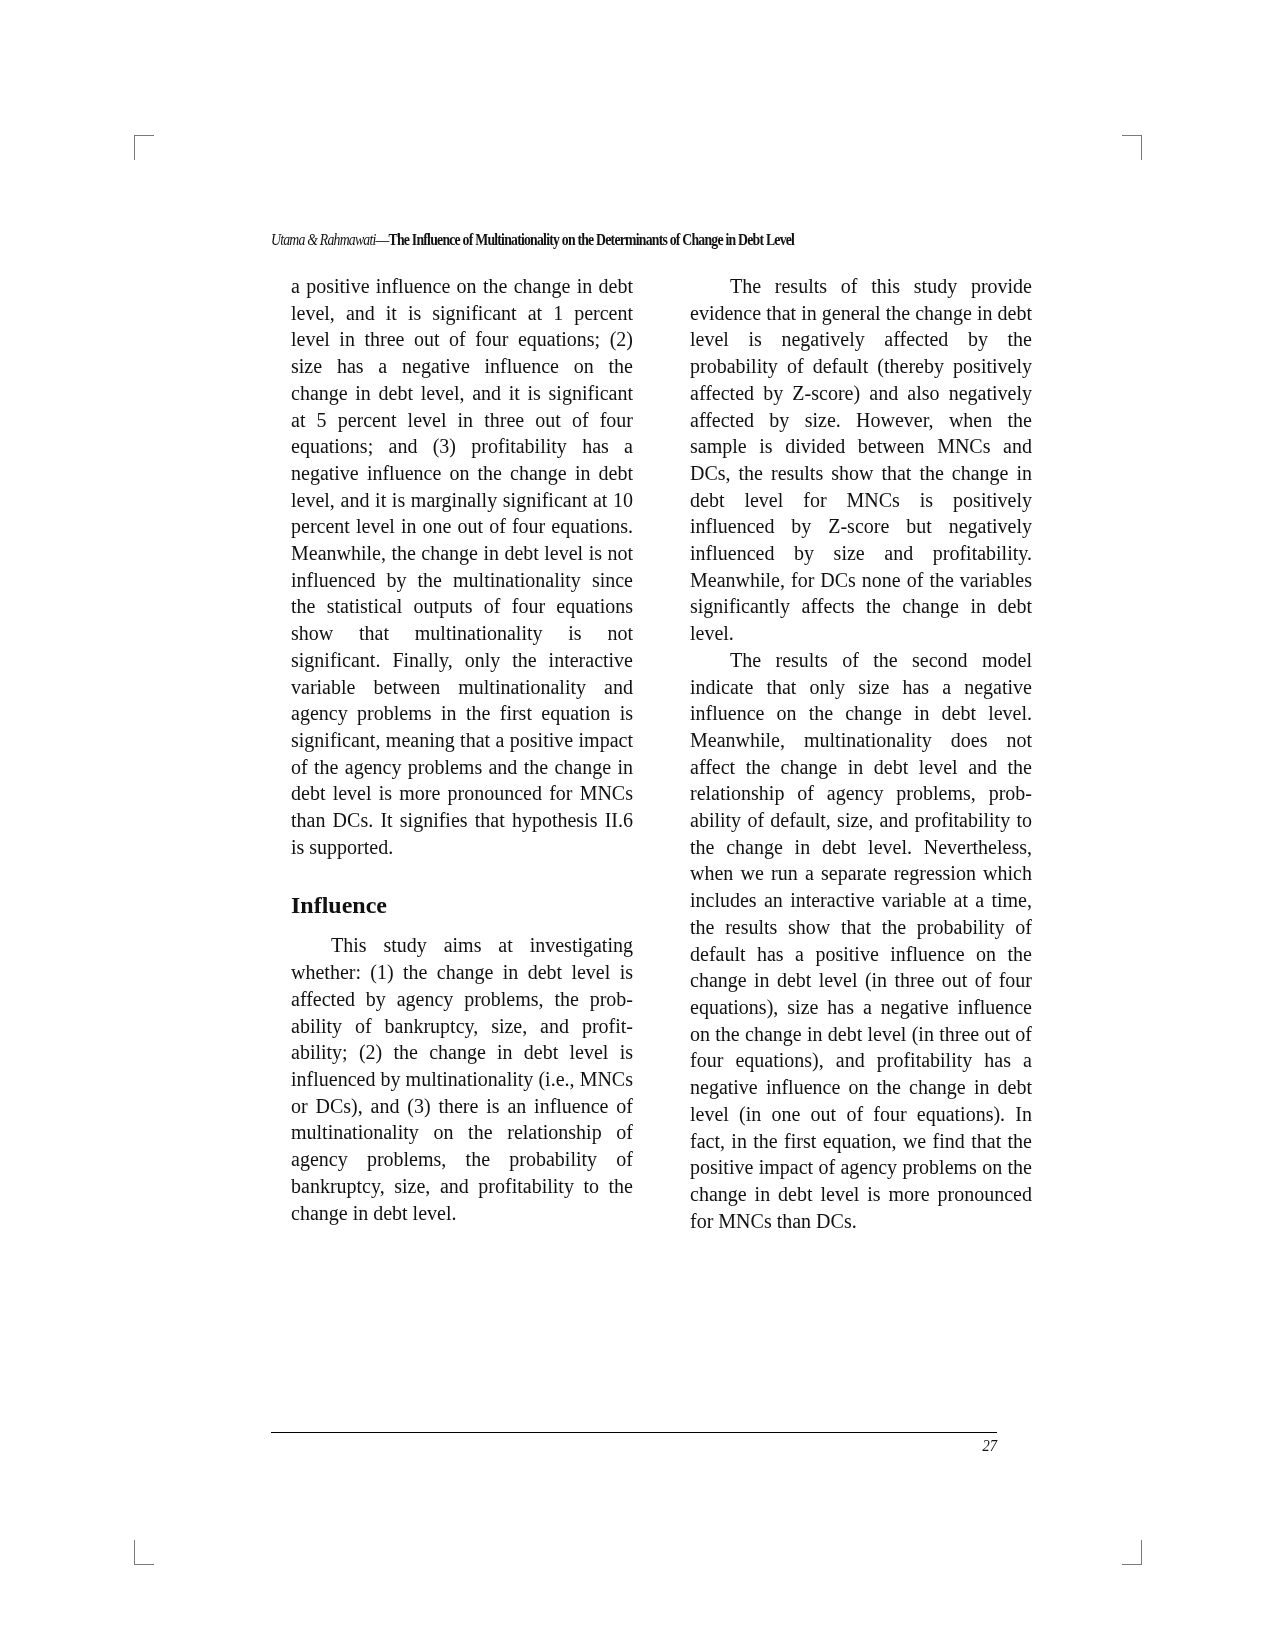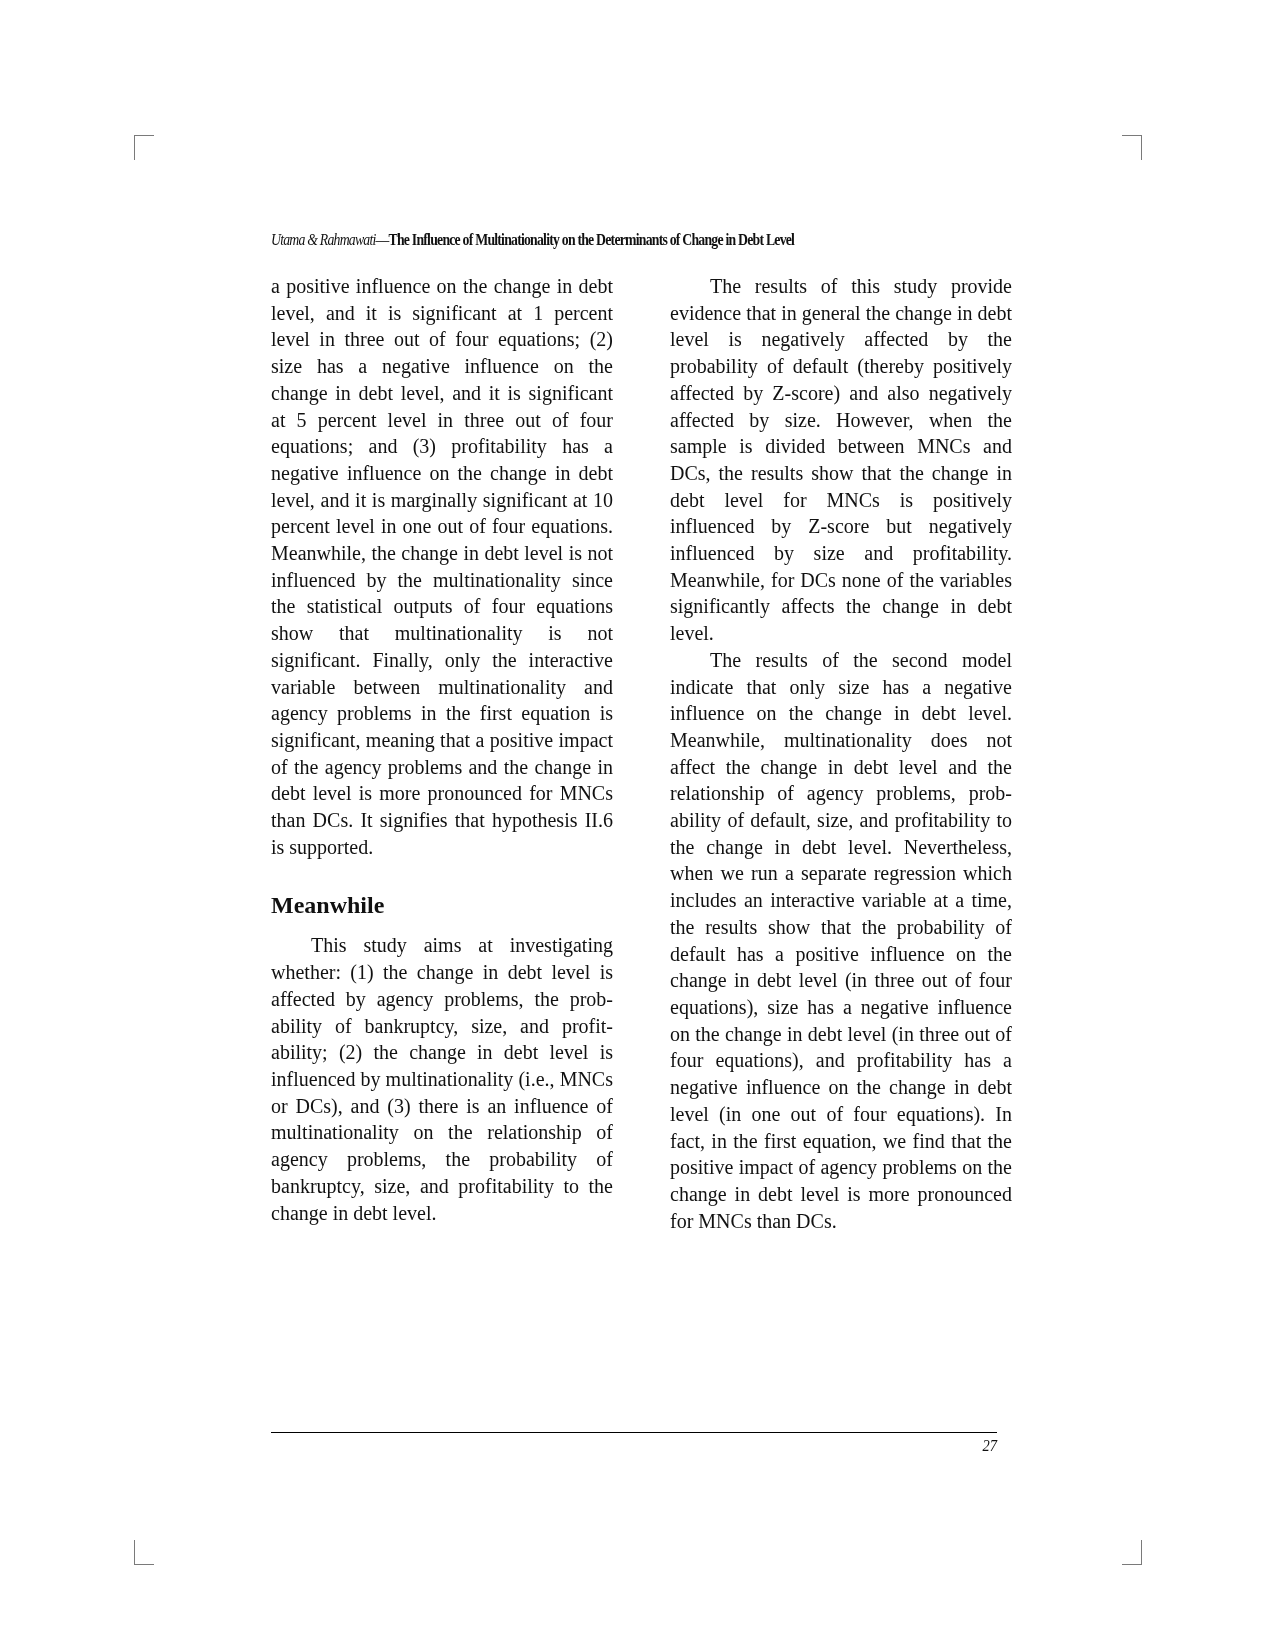--- a/index.html
+++ b/index.html
@@ -10,21 +10,21 @@
   .c-bl { left:134px; top:1540px; border-left-width:1.5px; border-bottom-width:1.5px; }
   .c-br { left:1122px; top:1540px; border-right-width:1.5px; border-bottom-width:1.5px; }
 
   .running-head { position:absolute; left:271px; top:231px; width:730px; white-space:nowrap;
     font-family:"Liberation Serif", serif; font-size:16px; color:#111; letter-spacing:-0.9px;
     transform:scaleX(0.86); transform-origin:left top; }
   .running-head .authors { font-style:italic; font-weight:normal; }
   .running-head .title { font-weight:bold; }
 
   .col { position:absolute; top:273px; width:342px; font-family:"Liberation Serif", serif;
-    font-size:20px; line-height:26.7px; color:#111; text-align:justify; hyphens:manual; }
+    font-size:20px; line-height:26.7px; color:#111; text-align:justify; hyphens:manual;margin-left:20px; }
   .col-left { left:271px; }
   .col-right { left:670px; }
   .col p { margin:0; }
   .indent { text-indent:40px; }
   .section-heading { font-family:"Liberation Serif", serif; font-weight:bold; font-size:24px;
     margin:30px 0 12px 0; line-height:30px; text-align:left; color:#111; }
 
   .footer-rule { position:absolute; left:271px; top:1432px; width:726px; height:0; border-top:1.5px solid #000; }
   .page-number { position:absolute; left:965px; top:1436px; width:32px; text-align:right;
     font-family:"Liberation Serif", serif; font-style:italic; font-size:17px; color:#111;
@@ -37,21 +37,21 @@
 <div class="corner c-tr"></div>
 <div class="corner c-bl"></div>
 <div class="corner c-br"></div>
 
 <div class="running-head">
   <span class="authors">Utama &amp; Rahmawati</span><span class="sep">—</span><span class="title">The Influence of Multinationality on the Determinants of Change in Debt Level</span>
 </div>
 
 <div class="col col-left">
   <p>a positive influence on the change in debt level, and it is significant at 1 percent level in three out of four equa­tions; (2) size has a negative influence on the change in debt level, and it is significant at 5 percent level in three out of four equations; and (3) profitabil­ity has a negative influence on the change in debt level, and it is marginally significant at 10 percent level in one out of four equations. Meanwhile, the change in debt level is not influenced by the multinationality since the statistical outputs of four equations show that multinationality is not significant. Fi­nally, only the interactive variable be­tween multinationality and agency prob­lems in the first equation is significant, meaning that a positive impact of the agency problems and the change in debt level is more pronounced for MNCs than DCs. It signifies that hypothesis II.6 is supported.</p>
-  <h2 class="section-heading">Meanwhile</h2>
+  <h2 class="section-heading">Influence</h2>
   <p class="indent">This study aims at investigating whether: (1) the change in debt level is affected by agency problems, the prob­ability of bankruptcy, size, and profit­ability; (2) the change in debt level is influenced by multinationality (i.e., MNCs or DCs), and (3) there is an influence of multinationality on the re­lationship of agency problems, the prob­ability of bankruptcy, size, and profit­ability to the change in debt level.</p>
 </div>
 
 <div class="col col-right">
   <p class="indent">The results of this study provide evidence that in general the change in debt level is negatively affected by the probability of default (thereby posi­tively affected by Z-score) and also negatively affected by size. However, when the sample is divided between MNCs and DCs, the results show that the change in debt level for MNCs is positively influenced by Z-score but negatively influenced by size and prof­itability. Meanwhile, for DCs none of the variables significantly affects the change in debt level.</p>
   <p class="indent">The results of the second model indicate that only size has a negative influence on the change in debt level. Meanwhile, multinationality does not affect the change in debt level and the relationship of agency problems, prob­ability of default, size, and profitability to the change in debt level. Neverthe­less, when we run a separate regres­sion which includes an interactive vari­able at a time, the results show that the probability of default has a positive influence on the change in debt level (in three out of four equations), size has a negative influence on the change in debt level (in three out of four equa­tions), and profitability has a negative influence on the change in debt level (in one out of four equations). In fact, in the first equation, we find that the positive impact of agency problems on the change in debt level is more pro­nounced for MNCs than DCs.</p>
 </div>
 
 <div class="footer-rule"></div>
 <div class="page-number">27</div>

